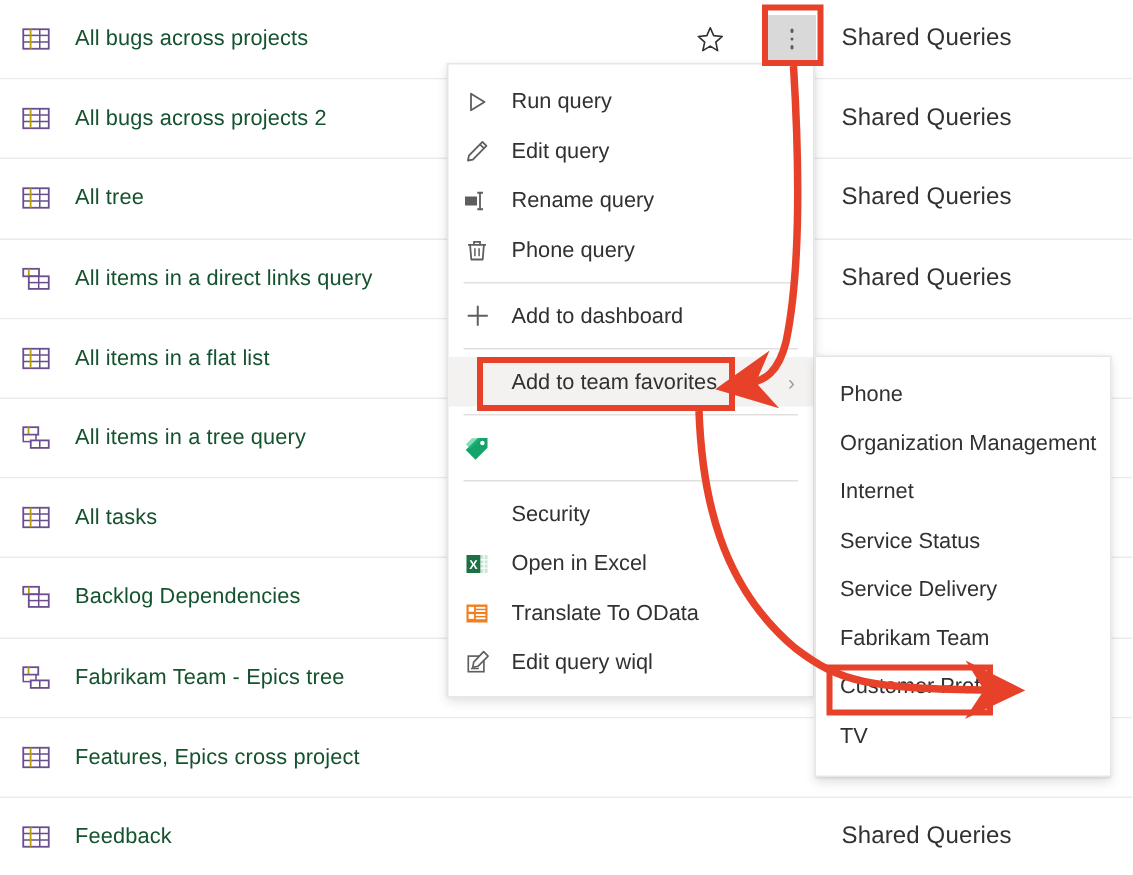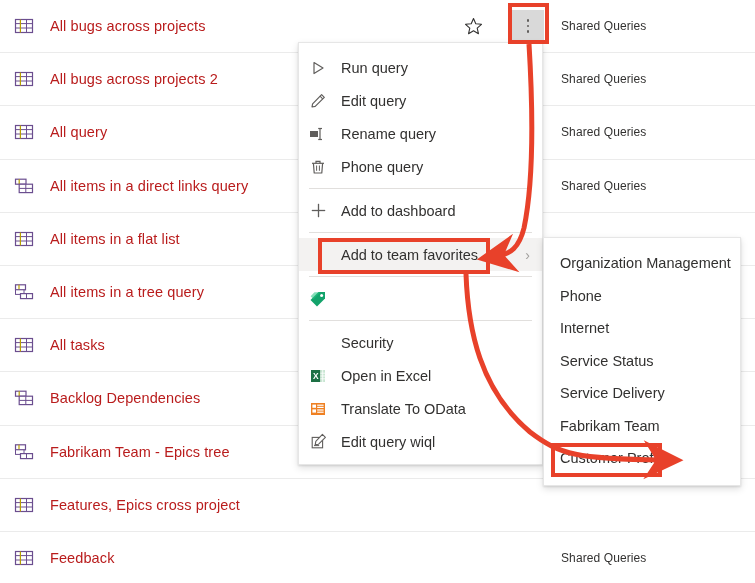--- a/index.html
+++ b/index.html
@@ -34,28 +34,28 @@
   .q-icon {
     width: 22px; height: 22px;
     margin-left: 13px;
     margin-right: 15px;
     flex: 0 0 22px;
     position: relative;
   }
   .q-icon svg { display: block; }
   .q-title {
     font-size: 14.5px;
-    color: #b91c1c;
+    color: #14532d;
     letter-spacing: 0.1px;
     white-space: nowrap;
   }
   .q-folder {
     position: absolute;
     left: 561px;
-    font-size: 12px;
+    font-size: 16px;
     color: #323130;
     letter-spacing: 0.1px;
     white-space: nowrap;
   }
   .q-star {
     position: absolute;
     left: 461px;
     width: 24px; height: 24px;
     display: flex; align-items: center; justify-content: center;
   }
@@ -214,21 +214,21 @@
           <span style="display: flex; align-items: center; justify-content: center; width: 100%; height: 100%;">
             <svg width="20" height="20" viewBox="0 0 20 20">
               <rect x="1.5" y="3.5" width="17" height="13" fill="#fff" stroke="#6b4e8f" stroke-width="1.2"></rect>
               <line x1="1.5" y1="7.6" x2="18.5" y2="7.6" stroke="#6b4e8f" stroke-width="1"></line>
               <line x1="1.5" y1="12" x2="18.5" y2="12" stroke="#6b4e8f" stroke-width="1"></line>
               <line x1="6.4" y1="3.5" x2="6.4" y2="16.5" stroke="#b8a000" stroke-width="1.2"></line>
               <line x1="12.5" y1="3.5" x2="12.5" y2="16.5" stroke="#6b4e8f" stroke-width="1"></line>
             </svg>
           </span>
         </span>
-        <span class="q-title">All query</span>
+        <span class="q-title">All tree</span>
         <span class="q-folder">Shared Queries</span>
       </div>
       <div class="query-row">
         <span class="q-icon">
           <span style="display: flex; align-items: center; justify-content: center; width: 100%; height: 100%;">
             <svg width="20" height="20" viewBox="0 0 20 20">
               <rect x="1.5" y="3.2" width="10.5" height="5" fill="#fff" stroke="#6b4e8f" stroke-width="1.2"></rect>
               <line x1="5.2" y1="3.2" x2="5.2" y2="8.2" stroke="#b8a000" stroke-width="1.2"></line>
               <rect x="5.2" y="8.2" width="13.3" height="8.4" fill="#fff" stroke="#6b4e8f" stroke-width="1.2"></rect>
               <line x1="5.2" y1="12.4" x2="18.5" y2="12.4" stroke="#6b4e8f" stroke-width="1"></line>
@@ -466,39 +466,42 @@
               <line x1="4" y1="12.6" x2="9.2" y2="12.6" stroke="#605e5c" stroke-width="1"></line>
             </svg>
           </span>
         </span>
         <span class="mi-label">Edit query wiql</span>
       </div>
     </div>
 
   <div id="submenu">
       <div class="sub-item">
+        <span>Phone</span>
+      </div>
+      <div class="sub-item">
         <span>Organization Management</span>
       </div>
       <div class="sub-item">
-        <span>Phone</span>
-      </div>
-      <div class="sub-item">
         <span>Internet</span>
       </div>
       <div class="sub-item">
         <span>Service Status</span>
       </div>
       <div class="sub-item">
         <span>Service Delivery</span>
       </div>
       <div class="sub-item">
         <span>Fabrikam Team</span>
       </div>
       <div class="sub-item">
         <span>Customer Profile</span>
+      </div>
+      <div class="sub-item">
+        <span>TV</span>
       </div>
     </div>
 
   <div id="annotations">
     <svg width="755" height="583" style="position:absolute;left:0;top:0;">
       <defs>
         <marker id="ah" markerWidth="9" markerHeight="9" refX="4.2" refY="4.5" orient="auto">
           <path d="M0.5,0.6 L8.5,4.5 L0.5,8.4 L3,4.5 Z" fill="#e8412a"></path>
         </marker>
       </defs>

